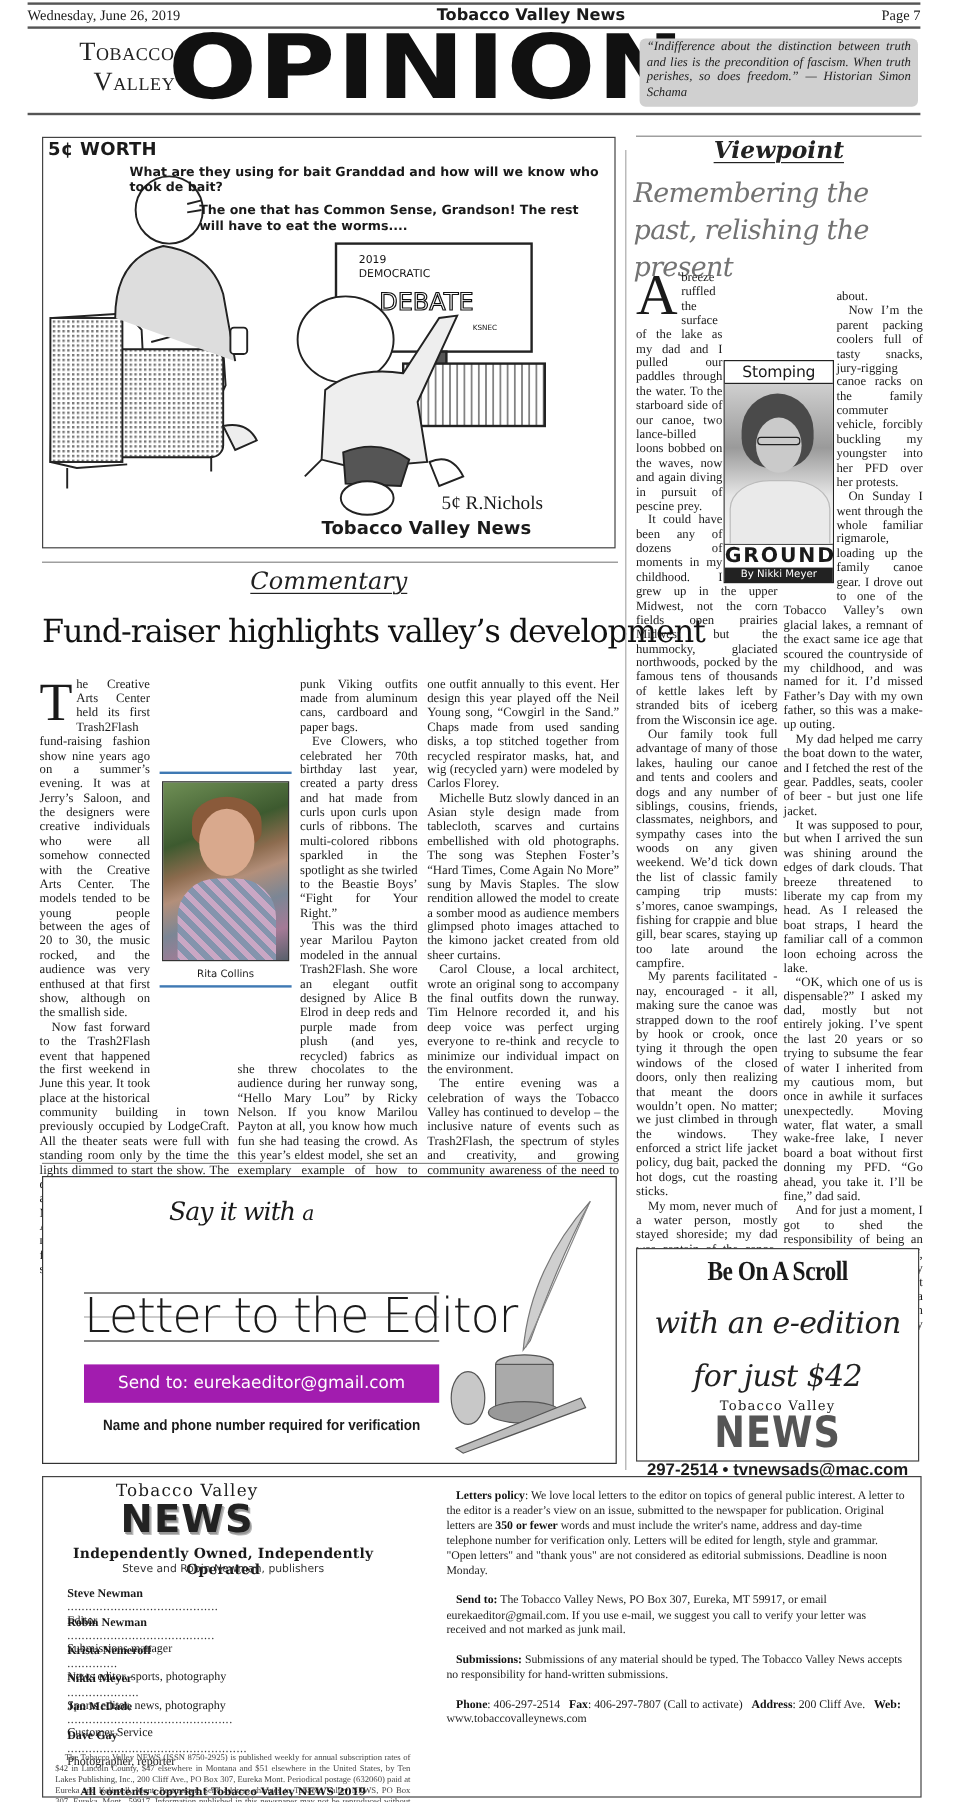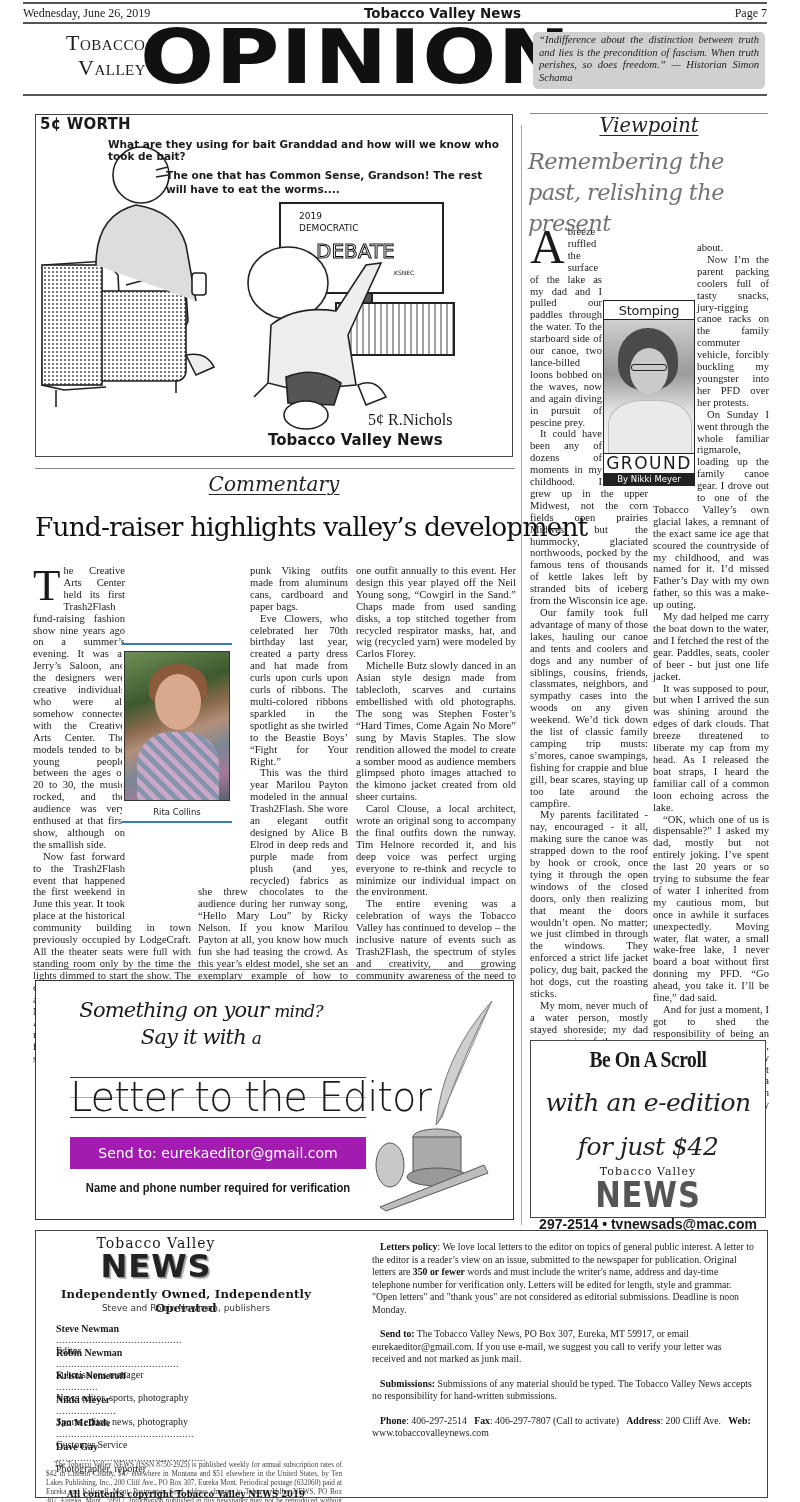--- a/index.html
+++ b/index.html
@@ -36,47 +36,47 @@
 
   .col { font-size: 10.6px; line-height: 11.9px; text-align: justify; hyphens: manual; color: #1a1a1a; }
   .col p { text-indent: 10px; }
   .col p.first { text-indent: 0; }
   .dropcap { float: left; font-size: 45px; line-height: 36px; margin: 2px 3px 0 0; font-family: "Liberation Serif", serif; }
 
   
   .c1 { left: 33px; top: 565px; width: 158px; }
   .c2 { left: 198px; top: 565px; width: 150px; }
   .c3 { left: 356px; top: 565px; width: 160px; }
-  .photo-rita { left: 122px; top: 643px; width: 110px; height: 187px; background: #fff; }
+  .photo-rita { left: 133px; top: 643px; width: 110px; height: 187px; background: #fff; }
   .photo-rita .bar { height: 2px; background: #3f79b3; }
   .photo-rita .img { margin: 6px 2px 0 2px; width: 106px; height: 150px; border: 1px solid #333; background: linear-gradient(160deg, #6f8f55 0%, #3d5a2f 30%, #8c6b4e 45%, #b38f7a 55%, #7b8695 70%, #a47a96 85%, #58606b 100%); position: relative; overflow: hidden; }
   .photo-rita .face { position: absolute; left: 30px; top: 22px; width: 46px; height: 56px; border-radius: 50%; background: #d9a98d; }
   .photo-rita .hair { position: absolute; left: 24px; top: 12px; width: 58px; height: 42px; border-radius: 50% 50% 30% 30%; background: #8a5a3a; }
   .photo-rita .scarf { position: absolute; left: 12px; top: 80px; width: 82px; height: 80px; border-radius: 40% 40% 0 0; background: repeating-linear-gradient(45deg, #c9a7c4 0 5px, #8494ad 5px 10px); }
   .photo-rita .cap { text-align: center; font-family: "DejaVu Sans", sans-serif; font-size: 8.5px; margin-top: 6px; }
   .photo-rita .bar2 { height: 2px; background: #3f79b3; margin-top: 4px; }
 
   .com-bottom-rule { left: 35px; top: 969px; width: 480px; }
 
   
   .vline { left: 521px; top: 125px; width: 1px; height: 1100px; background: #aaa; }
   .vp-rule { left: 530px; top: 113px; width: 238px; }
-  .vp-kicker { left: 530px; top: 114px; width: 238px; font-size: 19.5px; }
+  .vp-kicker { left: 530px; top: 114px; width: 238px; font-size: 19.5px; font-weight: bold; }
   .vp-head { left: 528px; top: 146px; width: 242px; font-family: "DejaVu Serif", serif; font-style: italic; font-size: 22.5px; line-height: 31px; text-align: left; letter-spacing: -0.6px; color: #737373; }
   .v1 { left: 530px; top: 226px; width: 118px; }
   .v2 { left: 653px; top: 242px; width: 116px; }
 
   .stomp { left: 603px; top: 300px; width: 92px; height: 186px; border: 1.5px solid #222; background: #fff; }
   .stomp .t { font-family: "DejaVu Sans", sans-serif; font-size: 13px; text-align: center; padding: 2px 0 1px; border-bottom: 1.5px solid #222; letter-spacing: -0.2px; }
   .stomp .img { height: 133px; background: linear-gradient(180deg, #cfcfcf 0%, #9a9a9a 40%, #e6e6e6 70%, #f5f5f5 100%); position: relative; overflow: hidden; }
   .stomp .hair { position: absolute; left: 14px; top: 8px; width: 60px; height: 62px; border-radius: 50% 50% 40% 40%; background: #4a4a4a; }
   .stomp .face2 { position: absolute; left: 26px; top: 28px; width: 38px; height: 46px; border-radius: 50%; background: #cacaca; }
   .stomp .glasses { position: absolute; left: 27px; top: 44px; width: 36px; height: 7px; border: 1.5px solid #222; border-radius: 3px; }
   .stomp .jacket { position: absolute; left: 4px; top: 80px; width: 84px; height: 60px; border-radius: 40% 40% 0 0; background: #eaeaea; border: 1px solid #bbb; }
-  .stomp .g { font-family: "DejaVu Sans", sans-serif; font-weight: normal; font-size: 17px; letter-spacing: 1.5px; text-align: center; line-height: 19px; border-top: 1.5px solid #222; }
+  .stomp .g { font-family: "DejaVu Sans", sans-serif; font-weight: bold; font-size: 17px; letter-spacing: 1.5px; text-align: center; line-height: 19px; border-top: 1.5px solid #222; }
   .stomp .by { background: #222; color: #fff; font-family: "DejaVu Sans", sans-serif; font-size: 8.5px; text-align: center; line-height: 12px; }
 
   
   .letter-ad { left: 35px; top: 980px; width: 479px; height: 240px; border: 1.5px solid #333; background: #fff; }
   .letter-ad .l1 { position: absolute; left: 20px; top: 16px; width: 290px; text-align: center; font-family: "DejaVu Serif", serif; font-style: italic; font-size: 21px; line-height: 26px; letter-spacing: -0.8px; }
   .letter-ad .l1 .sm { font-size: 17px; }
   .letter-ad .lte { position: absolute; left: 34px; top: 92px; width: 296px; height: 48px; font-family: "DejaVu Sans", sans-serif; font-size: 40px; line-height: 48px; letter-spacing: -1px; font-weight: 300; white-space: nowrap; }
   .letter-ad .lte .lines { position: absolute; left: 0; right: 0; top: 0; height: 48px; background: linear-gradient(#333,#333) 0 4px/100% 1px no-repeat, linear-gradient(#aaa,#aaa) 0 24px/100% 1px no-repeat, linear-gradient(#333,#333) 0 44px/100% 1px no-repeat; }
   .letter-ad .lte span { position: relative; }
   .letter-ad .send { position: absolute; left: 34px; top: 156px; width: 296px; height: 32px; background: #a21caf; color: #fff; font-family: "DejaVu Sans", sans-serif; font-size: 14px; line-height: 32px; text-align: center; }
@@ -247,21 +247,20 @@
     <div class="hair"></div>
     <div class="face2"></div>
     <div class="glasses"></div>
   </div>
   <div class="g">GROUND</div>
   <div class="by">By Nikki Meyer</div>
 </div>
 
 <div class="abs letter-ad">
   <div class="l1">
-    <div><span>Something on your </span><span class="sm">mind?</span></div>
     <div><span>Say it with </span><span class="sm">a</span></div>
   </div>
   <div class="lte">
     <div class="lines"></div>
     <span>Letter to the Editor</span>
   </div>
   <div class="send">Send to: eurekaeditor@gmail.com</div>
   <div class="req">Name and phone number required for verification</div>
   <svg width="130" height="215" viewBox="0 0 130 215">
     <path d="M120 4 Q95 50 70 120 L64 128 Q70 60 120 4 Z" fill="#cfcfcf" stroke="#777" stroke-width="1"></path>

